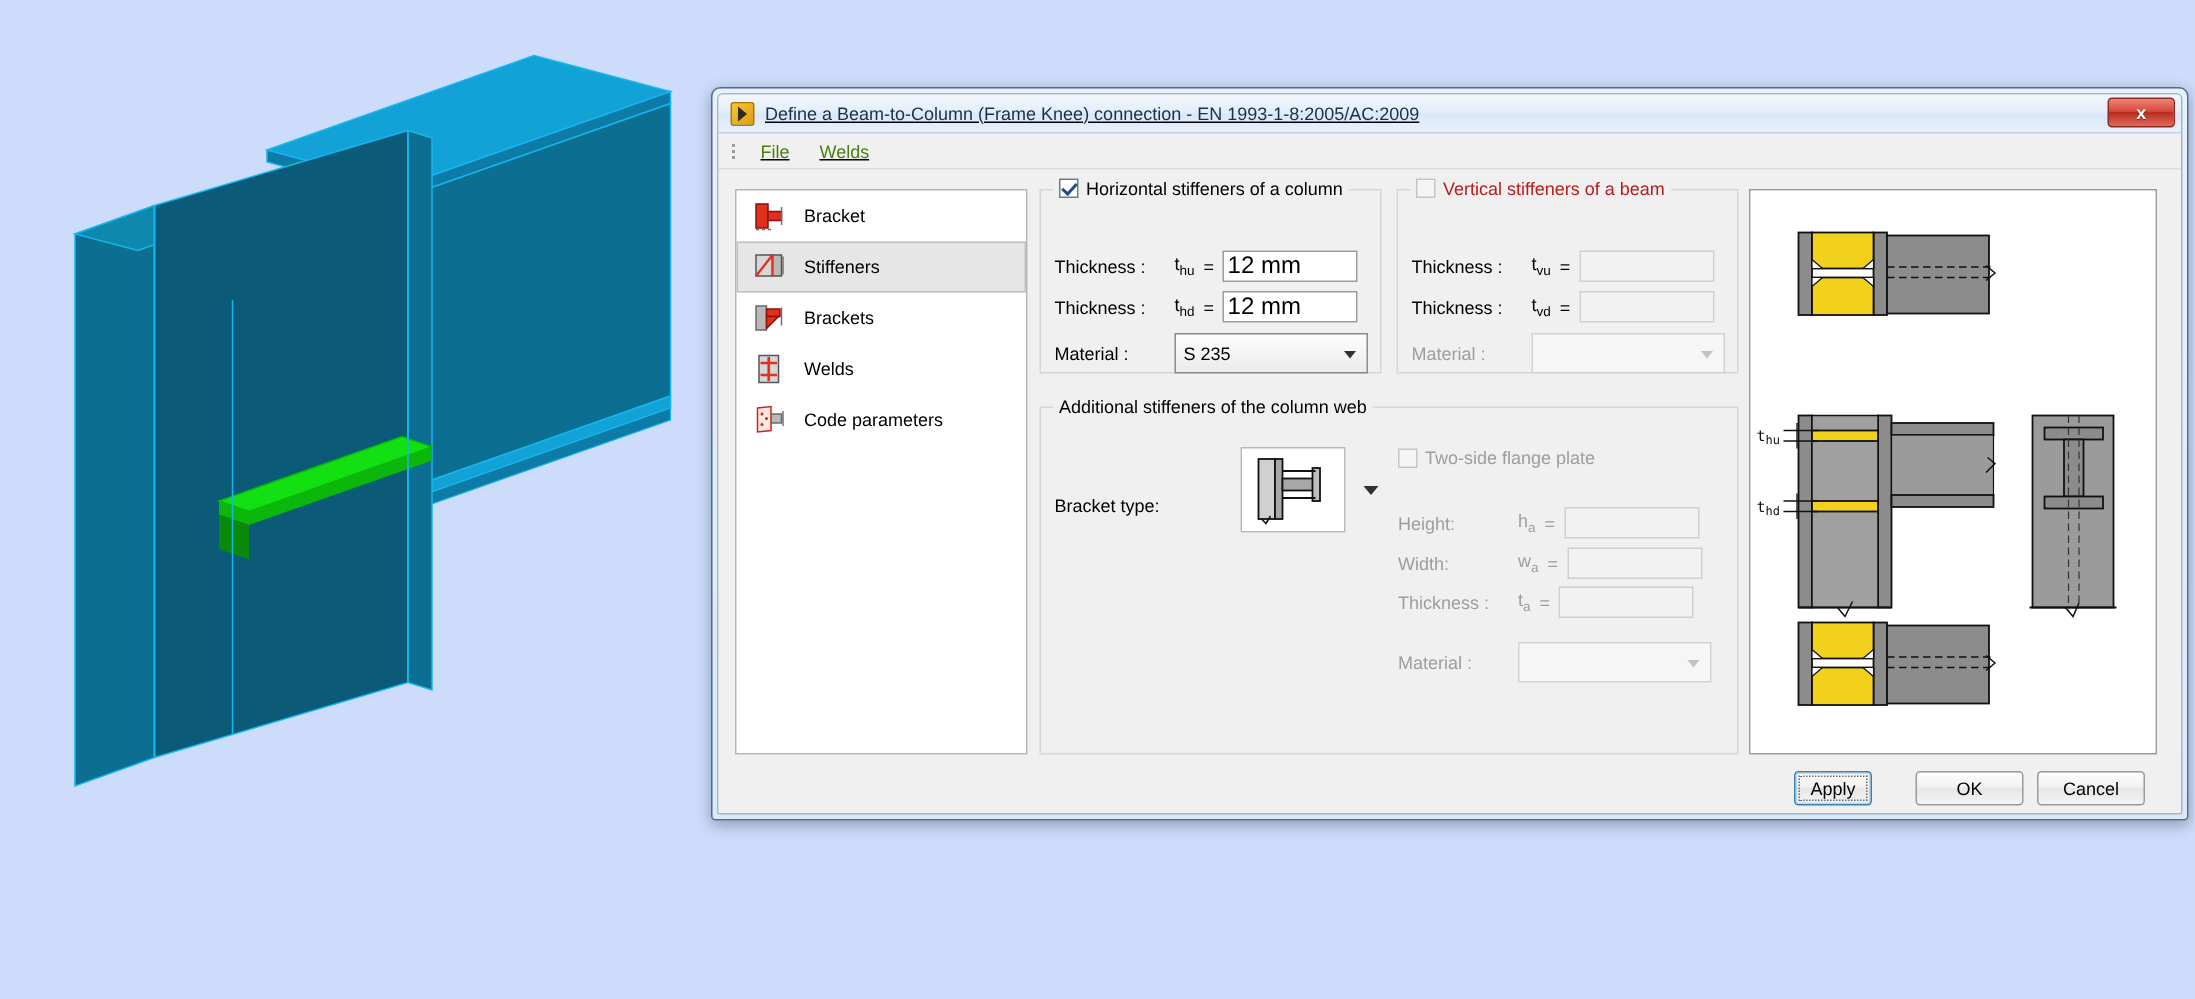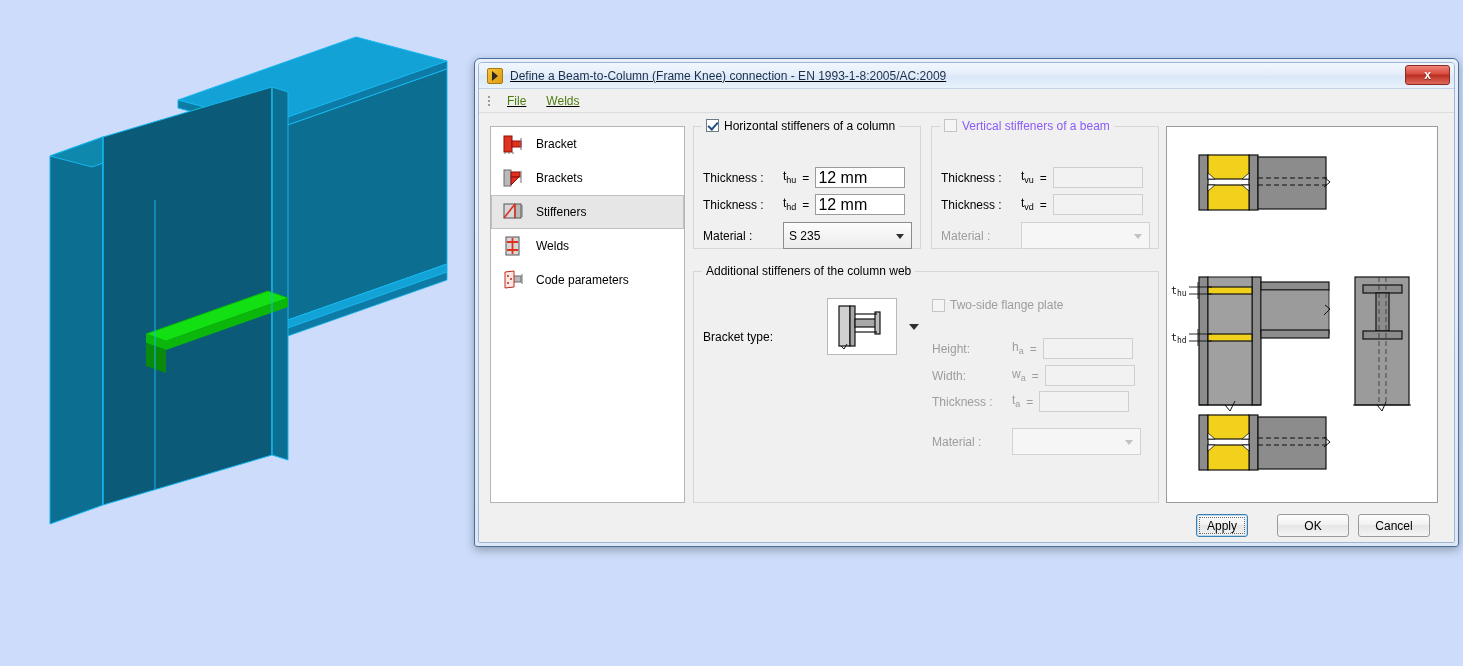--- a/index.html
+++ b/index.html
@@ -89,21 +89,21 @@
   .side-item.selected { background:#e6e6e6; border:1px solid #c0c0c0; }
   .side-ico { width:26px; height:26px; margin-right:10px; position:relative; flex:0 0 auto; }
   .side-label { font-size:12px; }
 
   
   .groupbox { position:absolute; border:1px solid #d6d6d6; }
   .gb-title {
     position:absolute; top:-8px; left:8px; background:#f0f0f0;
     padding:0 4px; font-size:12px; white-space:nowrap;
   }
-  .gb-title.disabled { color:#8b5cf6; }
+  .gb-title.disabled { color:#b91c1c; }
 
   .cbx {
     width:13px;height:13px;border:1px solid #6f7a87;background:#fff;
     display:inline-block;vertical-align:-2px;margin-right:5px;position:relative;
     cursor:pointer;
   }
   .cbx.checked::after{
     content:""; position:absolute; left:3px; top:0px; width:4px;height:8px;
     border:solid #1f4d8a; border-width:0 2px 2px 0; transform:rotate(42deg);
   }
@@ -232,45 +232,45 @@
         <div class="side-item">
           <span class="side-ico">
             <svg width="26" height="26" viewBox="0 0 26 26">
               <rect x="4" y="5" width="8" height="16" fill="#e03020" stroke="#8b1008"></rect>
               <rect x="12" y="10" width="9" height="6" fill="#e03020" stroke="#8b1008"></rect>
               <line x1="21" y1="7" x2="21" y2="19" stroke="#707070"></line>
               <line x1="4" y1="22" x2="14" y2="22" stroke="#707070" stroke-dasharray="2,2"></line>
             </svg>
           </span>
           <span class="side-label">Bracket</span>
-        </div>
-
-        <div class="side-item">
-          <span class="side-ico">
-            <svg width="26" height="26" viewBox="0 0 26 26">
-              <rect x="4" y="5" width="7" height="16" fill="#b9b9b9" stroke="#6a6a6a"></rect>
-              <rect x="11" y="7" width="9" height="5" fill="#e03020" stroke="#8b1008"></rect>
-              <polygon points="11,12 11,20 19,12" fill="#e03020" stroke="#8b1008"></polygon>
-              <line x1="21" y1="6" x2="21" y2="18" stroke="#707070"></line>
-            </svg>
-          </span>
-          <span class="side-label">Brackets</span>
         </div>
 
         <div class="side-item selected">
           <span class="side-ico">
             <svg width="26" height="26" viewBox="0 0 26 26">
               <rect x="4" y="5" width="11" height="14" fill="#d7d7d7" stroke="#555"></rect>
               <line x1="4" y1="19" x2="15" y2="5" stroke="#e03020" stroke-width="1.6"></line>
               <rect x="15" y="5" width="6" height="14" fill="#b9b9b9" stroke="#555"></rect>
               <line x1="15" y1="5" x2="15" y2="19" stroke="#e03020" stroke-width="1.4"></line>
               <line x1="22" y1="6" x2="22" y2="18" stroke="#707070"></line>
             </svg>
           </span>
           <span class="side-label">Stiffeners</span>
+        </div>
+
+        <div class="side-item">
+          <span class="side-ico">
+            <svg width="26" height="26" viewBox="0 0 26 26">
+              <rect x="4" y="5" width="7" height="16" fill="#b9b9b9" stroke="#6a6a6a"></rect>
+              <rect x="11" y="7" width="9" height="5" fill="#e03020" stroke="#8b1008"></rect>
+              <polygon points="11,12 11,20 19,12" fill="#e03020" stroke="#8b1008"></polygon>
+              <line x1="21" y1="6" x2="21" y2="18" stroke="#707070"></line>
+            </svg>
+          </span>
+          <span class="side-label">Brackets</span>
         </div>
 
         <div class="side-item">
           <span class="side-ico">
             <svg width="26" height="26" viewBox="0 0 26 26">
               <rect x="6" y="4" width="13" height="18" fill="#d7d7d7" stroke="#555"></rect>
               <line x1="12.5" y1="5" x2="12.5" y2="21" stroke="#e03020" stroke-width="1.8"></line>
               <line x1="7" y1="9" x2="18" y2="9" stroke="#e03020" stroke-width="1.8"></line>
               <line x1="7" y1="17" x2="18" y2="17" stroke="#e03020" stroke-width="1.8"></line>
             </svg>

